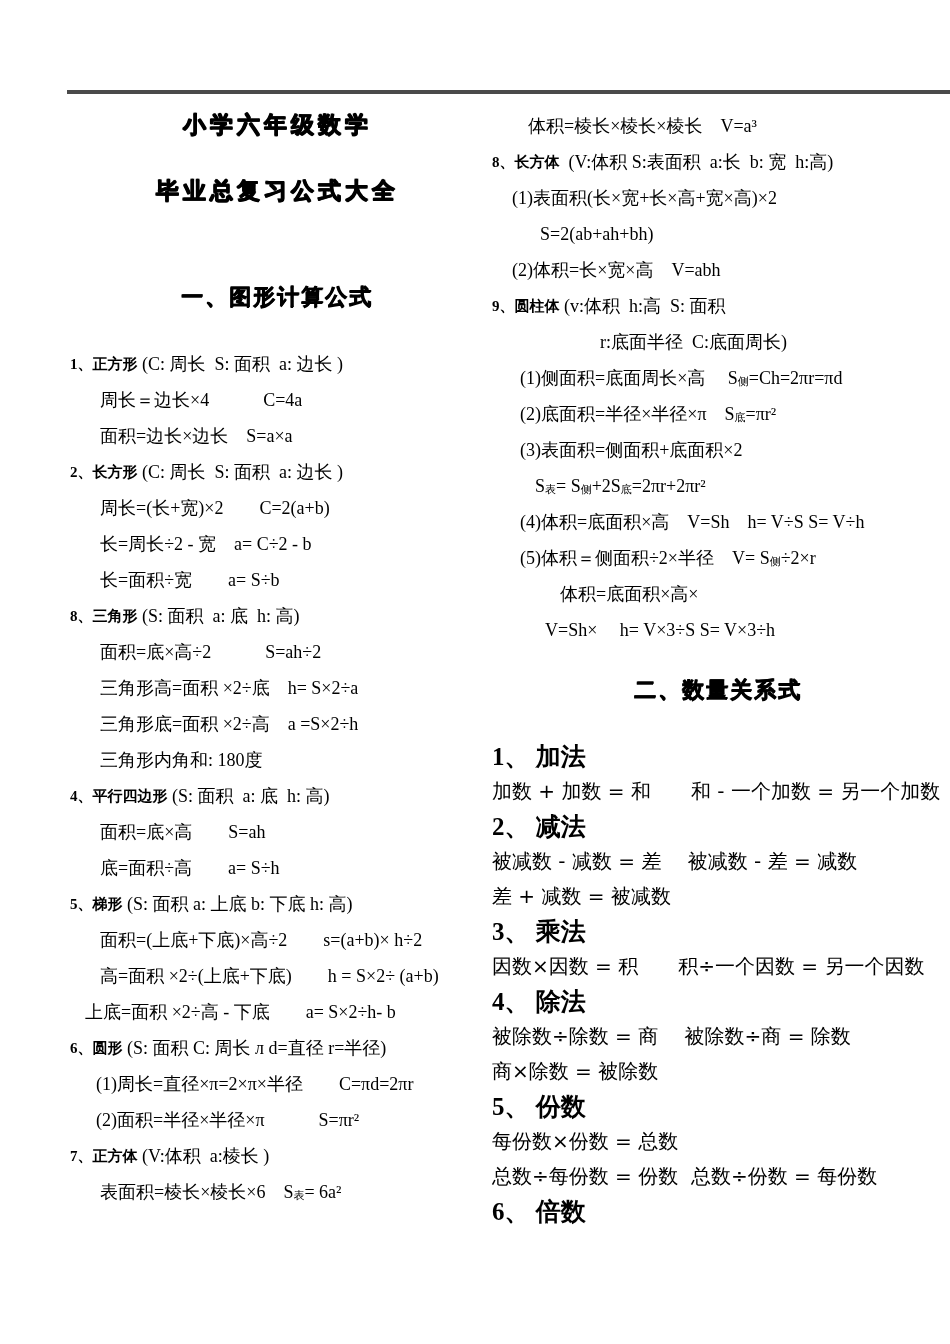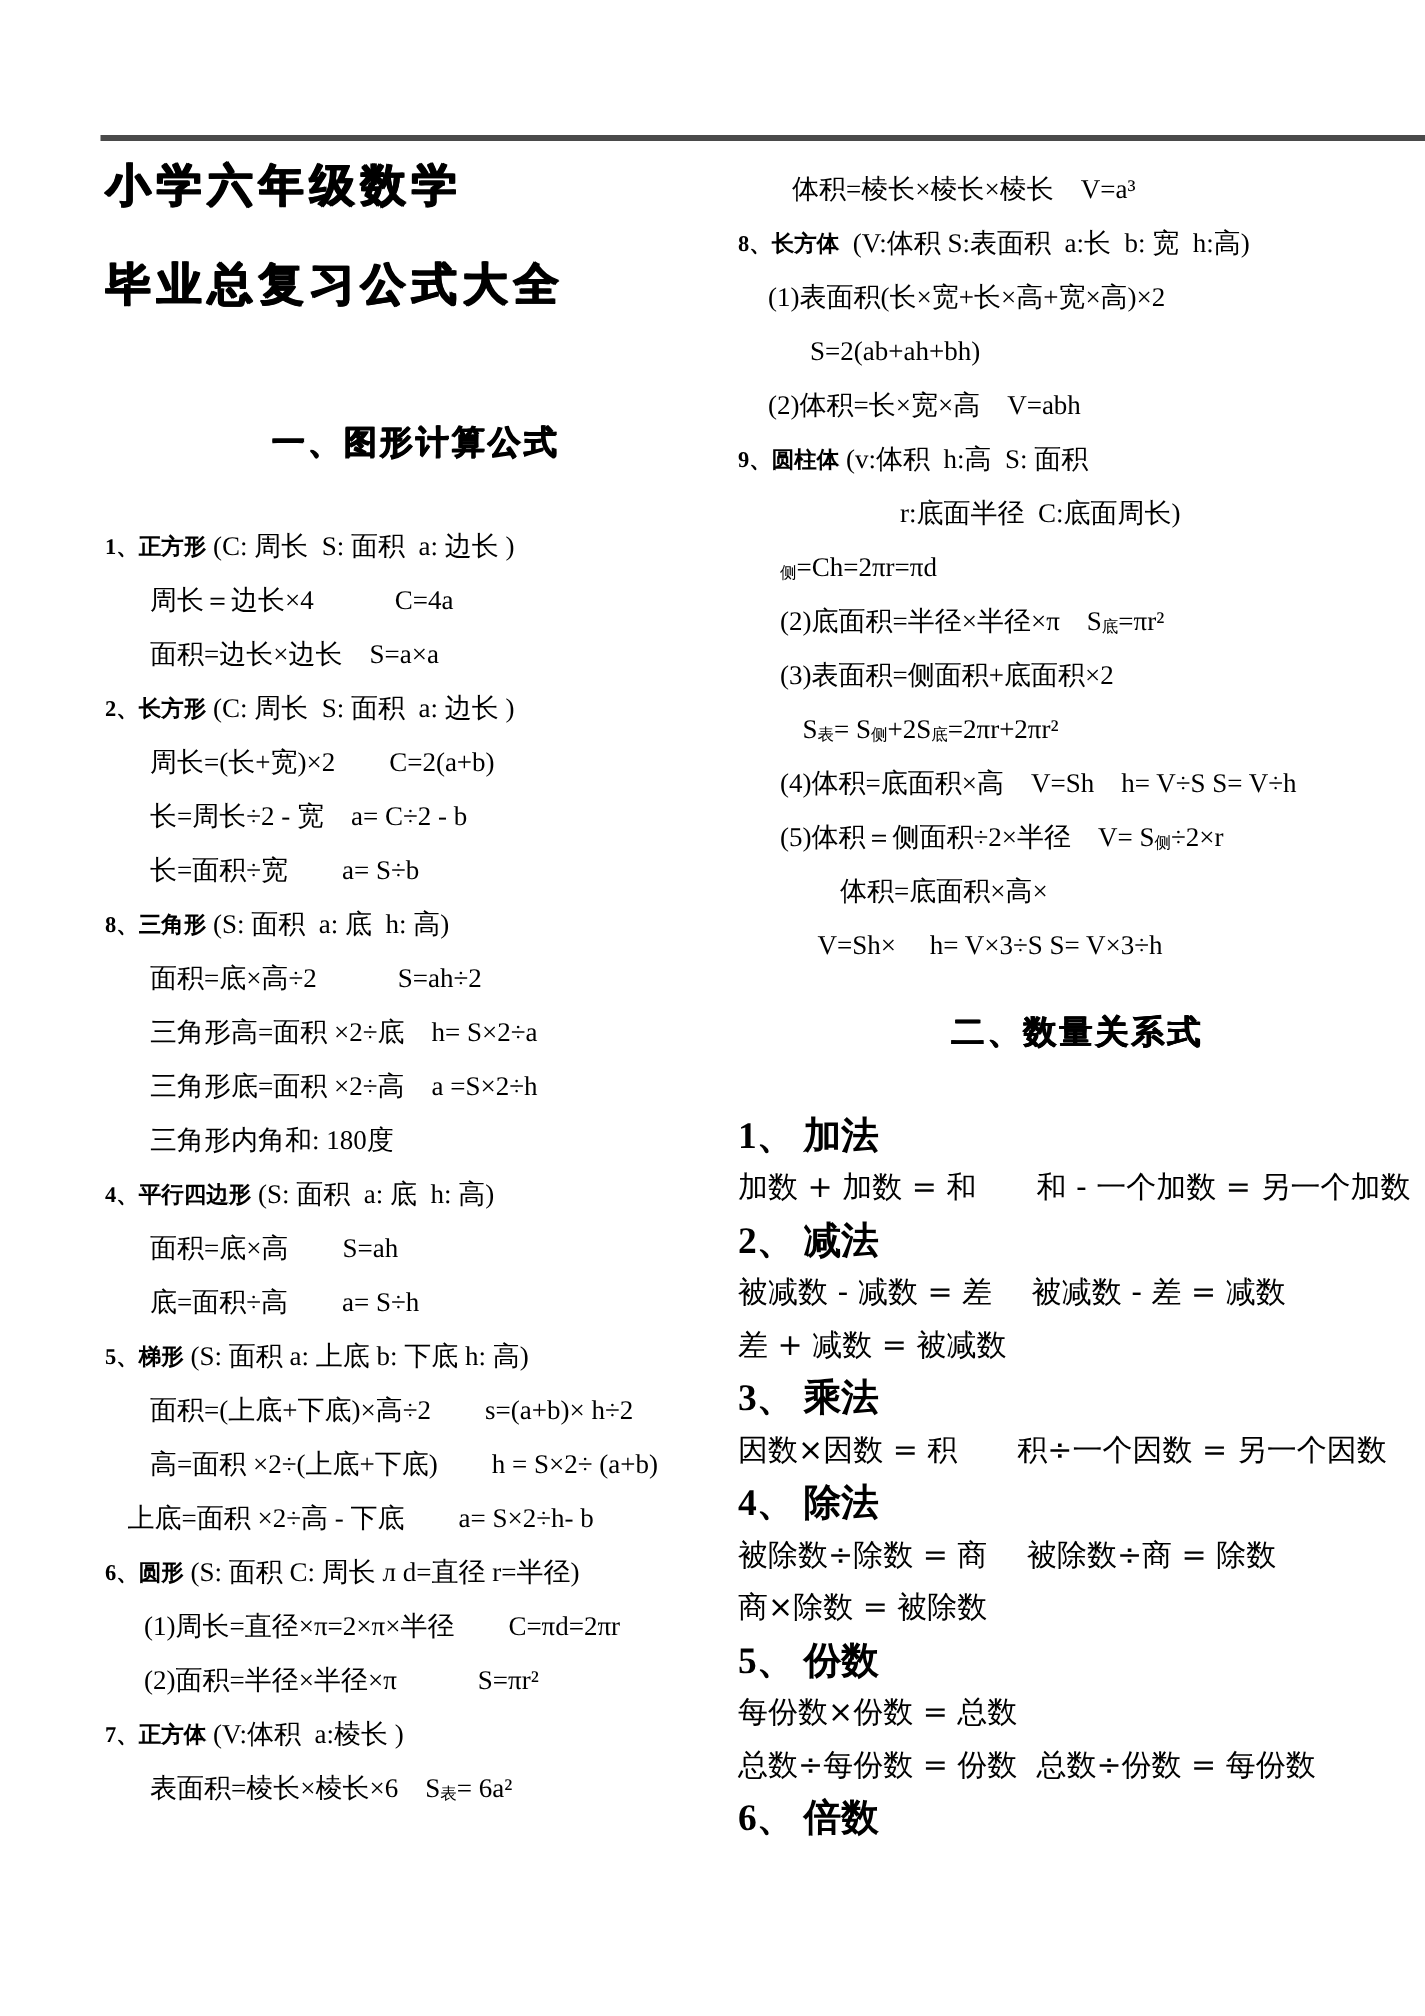--- a/index.html
+++ b/index.html
@@ -14,31 +14,32 @@
   }
   .top-rule{
     position:absolute;left:67px;right:0;top:90px;height:4px;
     background:#4a4a4a;
   }
   .col-left{position:absolute;left:70px;top:92px;width:414px;}
   .col-right{position:absolute;left:492px;top:108px;width:452px;}
 
   .doc-title{
     margin:10px 0 0 0;
+    text-align:center;
     font-family:"DejaVu Sans","Liberation Sans",sans-serif;
-    font-size:30px;line-height:44px;
+    font-size:23px;line-height:44px;
     font-weight:900;letter-spacing:4px;
     text-shadow:1px 0 0 currentColor,0 1px 0 currentColor,1px 1px 0 currentColor;
     white-space:pre;
   }
   .doc-title.second{margin-top:22px;}
 
   .sec-heading{
     text-align:center;
-    font-family:Liberation Mono, monospace;
+    font-family:Liberation Serif, serif;
     font-size:22px;line-height:26px;
     font-weight:900;letter-spacing:2px;
     text-shadow:0.7px 0 0 currentColor,0 0.5px 0 currentColor;
     white-space:pre;
   }
   .col-left .sec-heading{margin-top:72px;}
   .col-right .sec-heading{margin-top:29px;}
 
   .rows{margin-top:36px;}
   .col-right .rows-a{margin-top:0;}
@@ -111,21 +112,21 @@
 
   <div class="col-right">
     <div class="rows rows-a">
       <div class="row f ri36">体积=棱长×棱长×棱长　V=a³</div>
       <div class="row h"><span class="hn">8、长方体</span><span class="hp">  (V:体积 S:表面积  a:长  b: 宽  h:高)</span></div>
       <div class="row f ri20">(1)表面积(长×宽+长×高+宽×高)×2</div>
       <div class="row f ri48">S=2(ab+ah+bh)</div>
       <div class="row f ri20">(2)体积=长×宽×高　V=abh</div>
       <div class="row h"><span class="hn">9、圆柱体</span><span class="hp"> (v:体积  h:高  S: 面积</span></div>
       <div class="row f ri108">r:底面半径  C:底面周长)</div>
-      <div class="row f ri28"><span class="seg-sub">侧</span><span>=Ch=2πr=πd</span></div>
+      <div class="row f ri28"><span>(1)侧面积=底面周长×高　 S</span><span class="seg-sub">侧</span><span>=Ch=2πr=πd</span></div>
       <div class="row f ri28"><span>(2)底面积=半径×半径×π　S</span><span class="seg-sub">底</span><span>=πr²</span></div>
       <div class="row f ri28">(3)表面积=侧面积+底面积×2</div>
       <div class="row f ri43"><span>S</span><span class="seg-sub">表</span><span>= S</span><span class="seg-sub">侧</span><span>+2S</span><span class="seg-sub">底</span><span>=2πr+2πr²</span></div>
       <div class="row f ri28">(4)体积=底面积×高　V=Sh　h= V÷S S= V÷h</div>
       <div class="row f ri28"><span>(5)体积＝侧面积÷2×半径　V= S</span><span class="seg-sub">侧</span><span>÷2×r</span></div>
       <div class="row f ri68">体积=底面积×高×</div>
       <div class="row f ri53">V=Sh×　 h= V×3÷S S= V×3÷h</div>
     </div>
 
     <div class="sec-heading">二、数量关系式</div>

